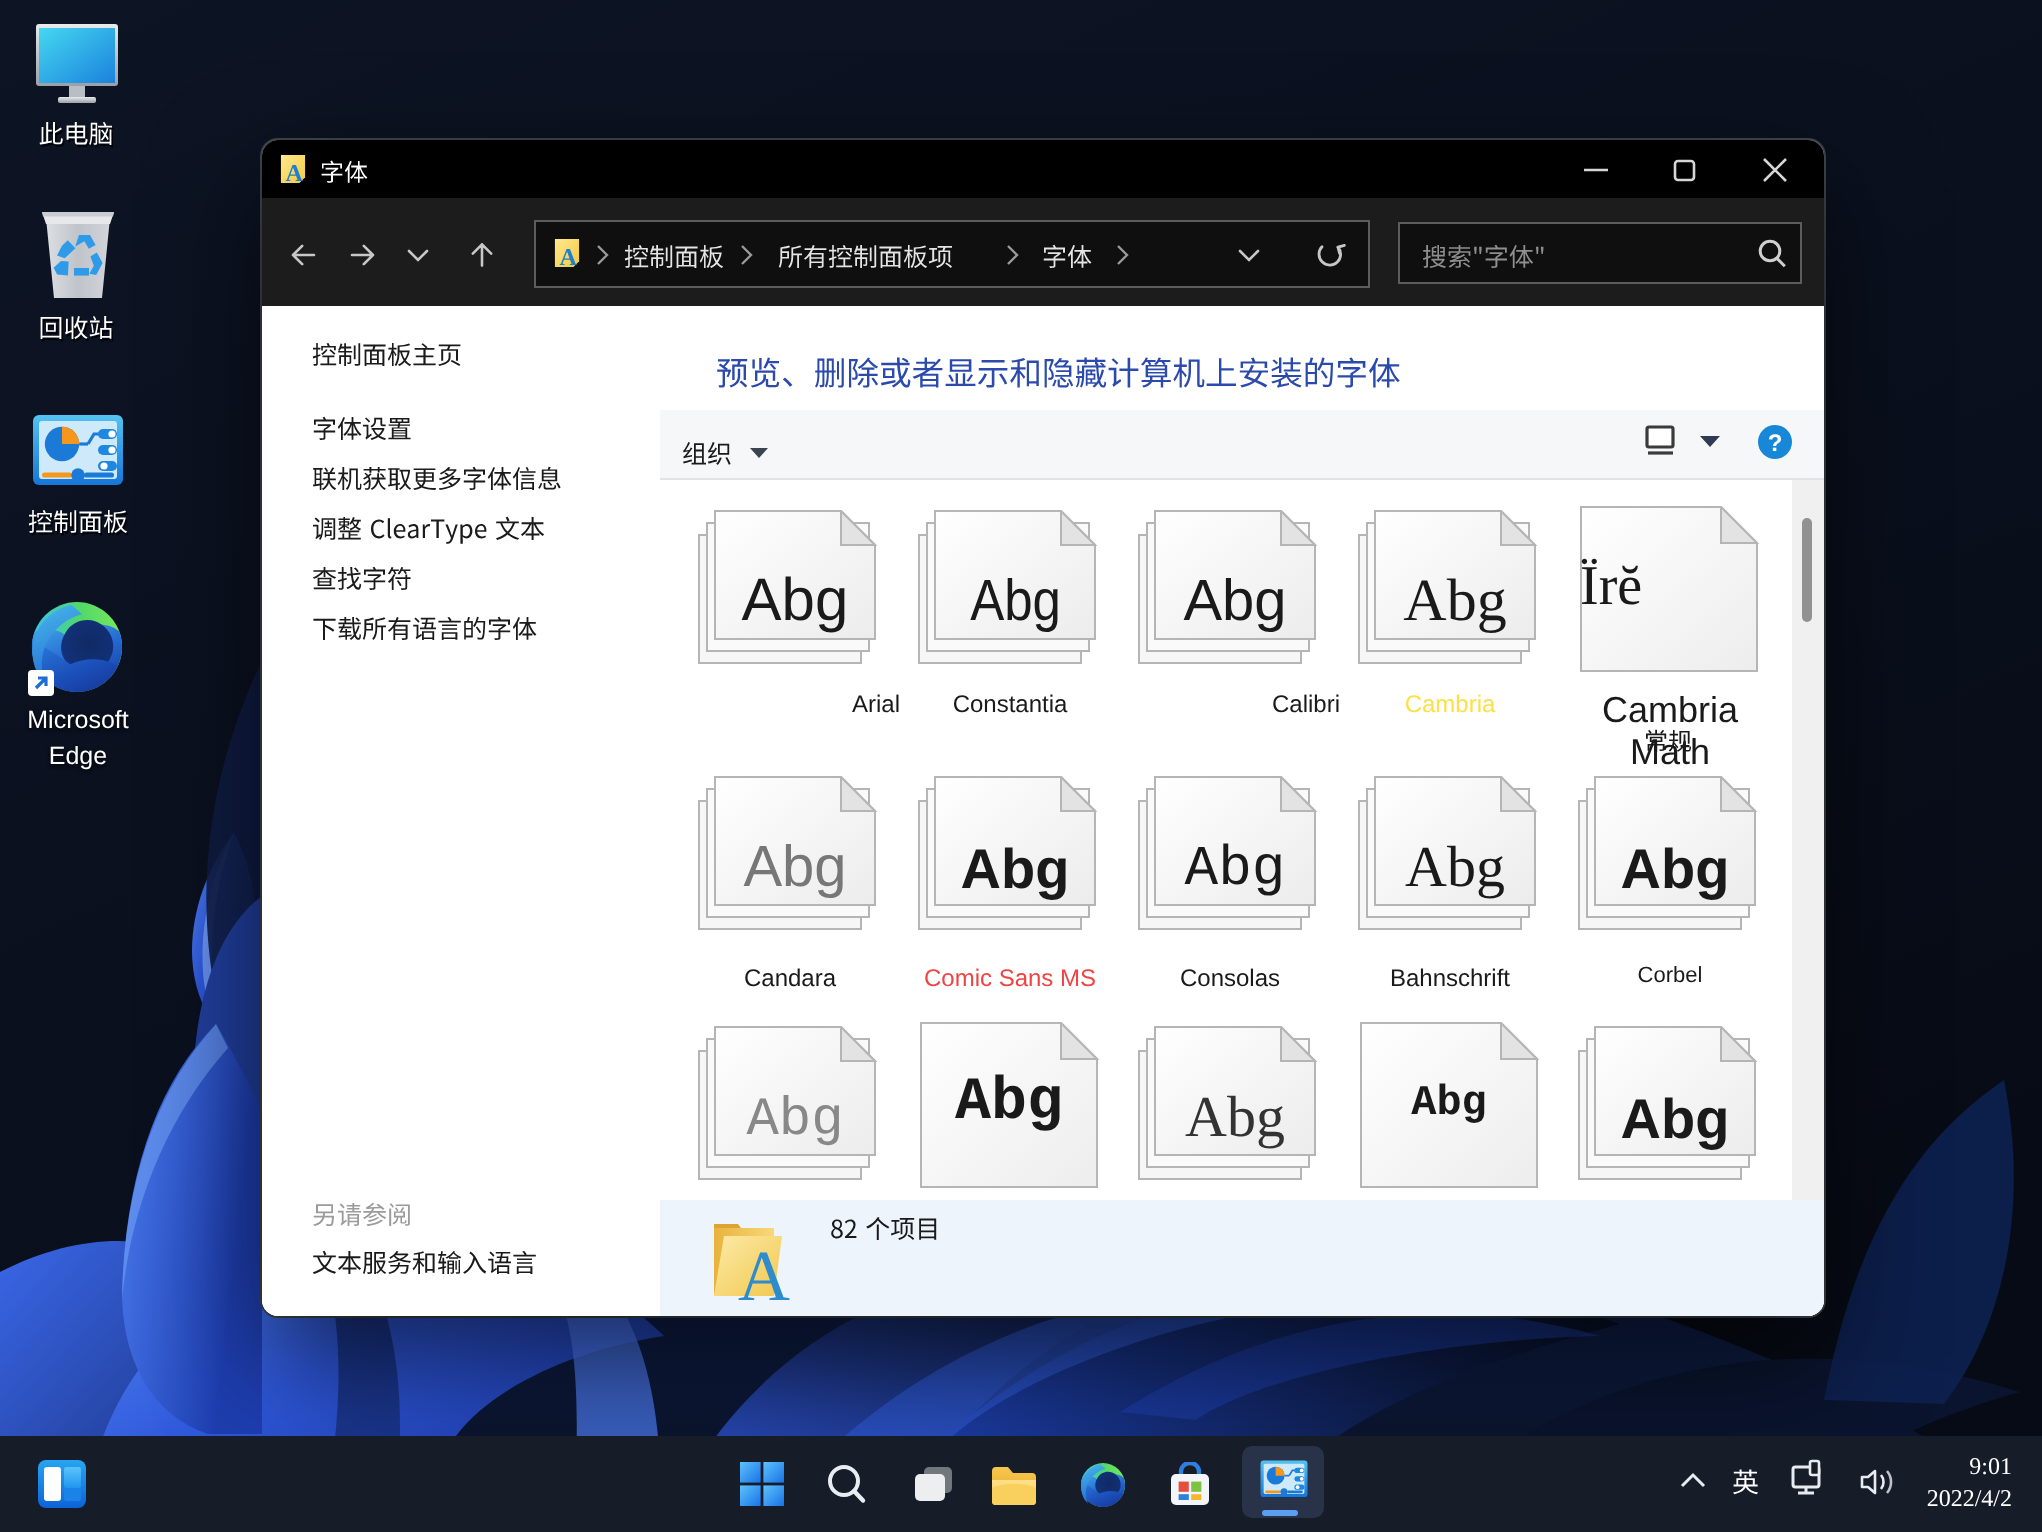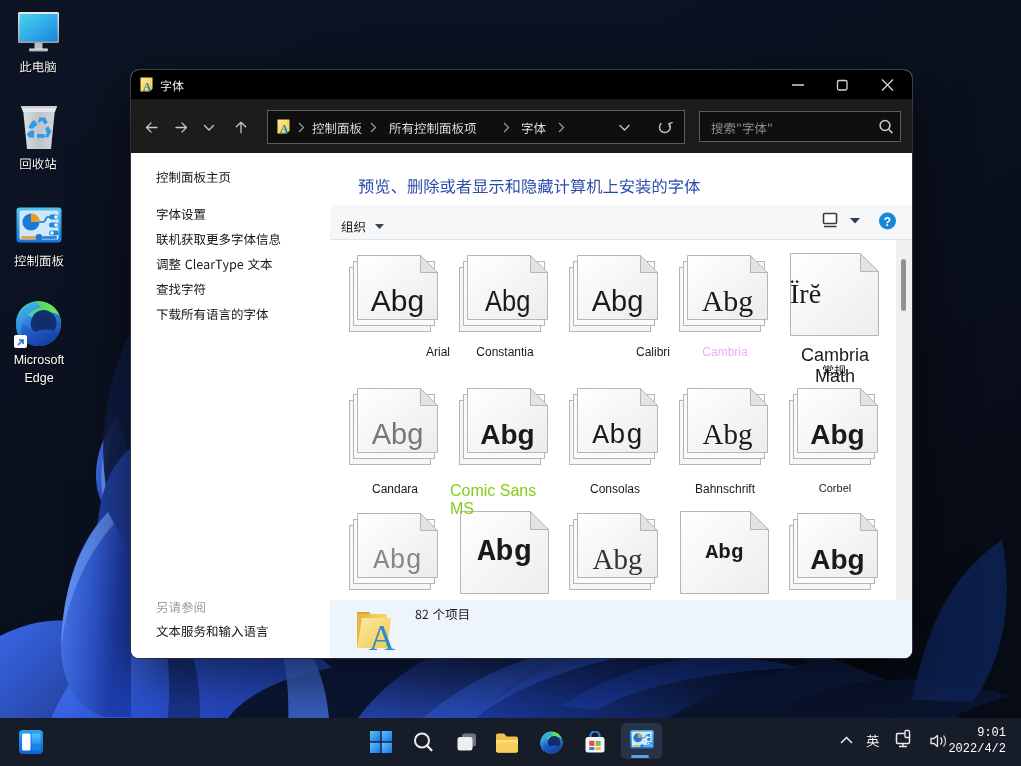--- a/index.html
+++ b/index.html
@@ -521,24 +521,24 @@
 <path d="M71.5,0.5 l17,17 h-17 Z" fill="#e3e3e3"></path>
 </g>
 </svg>
 <div style="position:absolute;left:8px;top:0;width:81px;height:64px;display:flex;align-items:flex-end;justify-content:center;padding-bottom:1px">
         <span style="font-family:'Liberation Sans';font-size:28px;font-weight:bold;color:#1a1a1a;">Abg</span>
       </div>
 </div>
     <div style="position:absolute;left:340px;top:345px;width:110px;text-align:right;font-size:12px;color:#1a1a1a">Arial</div>
     <div style="position:absolute;left:450px;top:345px;width:110px;text-align:center;font-size:12px;color:#1a1a1a">Constantia</div>
     <div style="position:absolute;left:560px;top:345px;width:110px;text-align:right;font-size:12px;color:#1a1a1a">Calibri</div>
-    <div style="position:absolute;left:670px;top:345px;width:110px;text-align:center;font-size:12px;color:#f0abfc">Cambria</div>
+    <div style="position:absolute;left:670px;top:345px;width:110px;text-align:center;font-size:12px;color:#fde047">Cambria</div>
     <div style="position:absolute;left:780px;top:345px;width:110px;text-align:center;font-size:18px;color:#1a1a1a">Cambria Math</div>
     <div style="position:absolute;left:340px;top:482px;width:110px;text-align:center;font-size:12px;color:#1a1a1a">Candara</div>
-    <div style="position:absolute;left:450px;top:482px;width:110px;text-align:left;font-size:16px;color:#84cc16">Comic Sans MS</div>
+    <div style="position:absolute;left:450px;top:482px;width:110px;text-align:center;font-size:12px;color:#ef4444">Comic Sans MS</div>
     <div style="position:absolute;left:560px;top:482px;width:110px;text-align:center;font-size:12px;color:#1a1a1a">Consolas</div>
     <div style="position:absolute;left:670px;top:482px;width:110px;text-align:center;font-size:12px;color:#1a1a1a">Bahnschrift</div>
     <div style="position:absolute;left:780px;top:482px;width:110px;text-align:center;font-size:11px;color:#1a1a1a">Corbel</div>
   </div>
 <div style="position:absolute;left:0;top:718px;width:1021px;height:48px;background:#171c29"></div>
 <svg width="26" height="26" viewBox="0 0 26 26" style="position:absolute;left:18px;top:729px">
 <defs>
       <linearGradient id="wg1" x1="0" y1="0" x2="0" y2="1">
 <stop offset="0" stop-color="#27a5f2"></stop>
         <stop offset="1" stop-color="#0c63d8"></stop>
@@ -661,21 +661,21 @@
 <path d="M5,25 l5.5,-5.5 5.5,5.5"></path>
 <rect x="60.5" y="15.5" width="13" height="10" rx="1.2"></rect>
 <path d="M63,28.5 h8"></path>
       <path d="M67,25.5 v3"></path>
 <rect x="69" y="12.5" width="4.5" height="7" rx="1" fill="#171c29" stroke-width="1.3"></rect>
 <path d="M95,20.5 v5 l3,0 3.5,3 v-11 l-3.5,3 Z" fill="none" stroke-width="1.3" stroke-linejoin="round"></path>
 <path d="M104.5,19.5 a5.5,5.5 0 0 1 0,7" stroke-width="1.3"></path>
 <path d="M107.5,17.5 a8.5,8.5 0 0 1 0,11" stroke-width="1.3" opacity="0.8"></path>
 </g>
 </svg>
-<div style="position:absolute;left:940px;top:725px;width:66px;text-align:right;color:#fff;font-size:12px;line-height:16px;font-family:Liberation Mono, monospace">9:01<br>2022/4/2</div>
+<div style="position:absolute;left:940px;top:725px;width:66px;text-align:right;color:#fff;font-size:12px;line-height:16px;font-family:Liberation Serif, serif">9:01<br>2022/4/2</div>
 <svg width="1021" height="766" viewBox="0 0 1021 766" style="position:absolute;left:0;top:0;pointer-events:none">
     <path d="M165.5 86.1V86.9H160.8V87.8H165.5V90.3C165.5 90.5 165.5 90.6 165.2 90.6C165.0 90.6 164.2 90.6 163.4 90.5C163.6 90.8 163.8 91.2 163.8 91.4C164.8 91.4 165.5 91.4 165.9 91.3C166.3 91.1 166.5 90.9 166.5 90.4V87.8H171.2V86.9H166.5V86.5C167.5 85.9 168.6 85.1 169.3 84.3L168.7 83.8L168.5 83.9H162.8V84.7H167.6C167.0 85.3 166.2 85.8 165.5 86.1ZM165.1 80.6C165.3 80.9 165.5 81.3 165.7 81.7H161.0V84.2H161.8V82.5H170.1V84.2H171.0V81.7H166.8C166.6 81.3 166.3 80.7 166.0 80.3Z M175.0 80.5C174.4 82.3 173.4 84.1 172.4 85.3C172.5 85.5 172.8 85.9 172.9 86.1C173.2 85.7 173.6 85.3 173.9 84.8V91.4H174.8V83.2C175.2 82.4 175.6 81.6 175.9 80.7ZM177.0 88.4V89.2H179.0V91.4H179.8V89.2H181.8V88.4H179.8V84.2C180.6 86.3 181.7 88.4 183.0 89.5C183.2 89.3 183.5 88.9 183.7 88.8C182.4 87.7 181.1 85.7 180.4 83.7H183.4V82.8H179.8V80.5H179.0V82.8H175.6V83.7H178.4C177.7 85.7 176.4 87.8 175.1 88.8C175.3 89.0 175.6 89.3 175.8 89.5C177.0 88.4 178.2 86.4 179.0 84.3V88.4Z" fill="#ffffff"></path>
     <path d="M320.7 126.1C321.5 126.8 322.5 127.8 323.1 128.4L323.7 127.8C323.1 127.2 322.1 126.2 321.3 125.6ZM319.0 125.6C318.4 126.4 317.5 127.2 316.6 127.8C316.8 128.0 317.1 128.3 317.2 128.5C318.1 127.9 319.1 126.9 319.8 125.9ZM314.1 122.5V124.9H312.5V125.8H314.1V128.8C313.4 129.0 312.9 129.2 312.4 129.3L312.6 130.3L314.1 129.7V132.8C314.1 133.0 314.0 133.0 313.8 133.0C313.7 133.0 313.2 133.0 312.7 133.0C312.8 133.3 312.9 133.7 312.9 133.9C313.7 133.9 314.2 133.9 314.5 133.7C314.8 133.6 314.9 133.3 314.9 132.8V129.4L316.3 128.9L316.1 128.1L314.9 128.5V125.8H316.2V124.9H314.9V122.5ZM316.1 132.8V133.6H324.1V132.8H320.6V129.6H323.2V128.8H317.2V129.6H319.7V132.8ZM319.4 122.7C319.5 123.1 319.7 123.6 319.9 124.0H316.6V126.2H317.4V124.8H323.0V126.1H323.9V124.0H320.9C320.8 123.6 320.5 123.0 320.2 122.5Z M332.9 123.7V130.6H333.8V123.7ZM335.2 122.6V132.7C335.2 132.9 335.1 133.0 334.9 133.0C334.7 133.0 334.0 133.0 333.2 133.0C333.4 133.2 333.5 133.7 333.6 133.9C334.5 133.9 335.2 133.9 335.6 133.8C335.9 133.6 336.1 133.3 336.1 132.7V122.6ZM326.3 122.8C326.0 124.0 325.6 125.3 325.0 126.1C325.2 126.2 325.7 126.3 325.9 126.5C326.1 126.1 326.3 125.7 326.5 125.2H328.1V126.5H325.1V127.3H328.1V128.6H325.6V133.0H326.5V129.5H328.1V134.0H329.0V129.5H330.8V132.0C330.8 132.2 330.7 132.2 330.6 132.2C330.4 132.2 330.0 132.2 329.5 132.2C329.6 132.4 329.7 132.8 329.8 133.0C330.4 133.0 330.9 133.0 331.2 132.9C331.5 132.7 331.6 132.5 331.6 132.1V128.6H329.0V127.3H332.1V126.5H329.0V125.2H331.6V124.3H329.0V122.5H328.1V124.3H326.8C326.9 123.9 327.1 123.4 327.1 123.0Z M341.9 128.8H344.5V130.2H341.9ZM341.9 128.1V126.7H344.5V128.1ZM341.9 131.0H344.5V132.5H341.9ZM337.7 123.3V124.2H342.6C342.5 124.7 342.3 125.3 342.2 125.8H338.3V134.0H339.2V133.3H347.2V134.0H348.2V125.8H343.2L343.6 124.2H348.8V123.3ZM339.2 132.5V126.7H341.0V132.5ZM347.2 132.5H345.4V126.7H347.2Z M352.0 122.5V124.9H350.2V125.8H351.9C351.5 127.5 350.7 129.5 349.9 130.5C350.1 130.8 350.3 131.2 350.4 131.4C351.0 130.6 351.5 129.2 352.0 127.7V134.0H352.8V127.3C353.2 127.9 353.6 128.7 353.7 129.1L354.3 128.4C354.1 128.1 353.1 126.6 352.8 126.2V125.8H354.3V124.9H352.8V122.5ZM360.5 122.7C359.2 123.3 356.8 123.6 354.9 123.7V126.7C354.9 128.7 354.7 131.5 353.3 133.5C353.5 133.6 353.9 133.9 354.1 134.0C355.5 132.1 355.7 129.1 355.8 127.0H356.1C356.5 128.6 357.1 130.0 357.8 131.2C357.0 132.1 356.1 132.8 355.0 133.2C355.2 133.4 355.4 133.8 355.6 134.0C356.6 133.5 357.6 132.8 358.4 132.0C359.1 132.9 359.9 133.6 360.9 134.0C361.1 133.8 361.4 133.4 361.6 133.2C360.5 132.8 359.7 132.1 358.9 131.2C359.9 130.0 360.5 128.4 360.9 126.3L360.3 126.2L360.1 126.2H355.8V124.4C357.6 124.3 359.8 124.0 361.1 123.5ZM359.8 127.0C359.5 128.4 359.0 129.5 358.4 130.4C357.8 129.5 357.3 128.3 357.0 127.0Z" fill="#e4e4e4"></path>
     <path d="M395.7 123.8V127.9C395.7 129.7 395.5 131.9 394.1 133.4C394.2 133.5 394.6 133.8 394.8 134.0C396.4 132.4 396.6 129.8 396.6 127.9V127.6H398.6V134.0H399.5V127.6H401.0V126.7H396.6V124.5C398.1 124.2 399.7 123.9 400.7 123.5L400.1 122.7C399.1 123.1 397.2 123.5 395.7 123.8ZM391.1 128.5V128.1V126.5H393.6V128.5ZM394.5 122.8C393.5 123.2 391.7 123.5 390.2 123.7V128.1C390.2 129.7 390.2 131.9 389.4 133.4C389.6 133.5 390.0 133.8 390.1 134.0C390.8 132.7 391.1 130.9 391.1 129.3H394.5V125.6H391.1V124.4C392.6 124.3 394.1 124.0 395.1 123.5Z M406.4 122.5C406.2 123.0 406.1 123.6 405.8 124.1H402.3V125.0H405.4C404.6 126.7 403.5 128.2 402.0 129.2C402.2 129.4 402.5 129.7 402.6 129.9C403.4 129.4 404.1 128.7 404.7 127.9V134.0H405.6V131.5H410.9V132.8C410.9 133.0 410.8 133.1 410.6 133.1C410.3 133.1 409.6 133.1 408.8 133.1C408.9 133.3 409.0 133.7 409.1 134.0C410.1 134.0 410.8 134.0 411.2 133.8C411.6 133.7 411.8 133.4 411.8 132.8V126.5H405.7C406.0 126.0 406.2 125.5 406.5 125.0H413.2V124.1H406.8C407.0 123.7 407.2 123.2 407.3 122.7ZM405.6 129.4H410.9V130.7H405.6ZM405.6 128.6V127.3H410.9V128.6Z M422.7 126.1C423.5 126.8 424.5 127.8 425.1 128.4L425.7 127.8C425.1 127.2 424.1 126.2 423.3 125.6ZM421.0 125.6C420.4 126.4 419.5 127.2 418.6 127.8C418.8 128.0 419.1 128.3 419.2 128.5C420.1 127.9 421.1 126.9 421.8 125.9ZM416.1 122.5V124.9H414.5V125.8H416.1V128.8C415.4 129.0 414.9 129.2 414.4 129.3L414.6 130.3L416.1 129.7V132.8C416.1 133.0 416.0 133.0 415.8 133.0C415.7 133.0 415.2 133.0 414.7 133.0C414.8 133.3 414.9 133.7 414.9 133.9C415.7 133.9 416.2 133.9 416.5 133.7C416.8 133.6 416.9 133.3 416.9 132.8V129.4L418.3 128.9L418.1 128.1L416.9 128.5V125.8H418.2V124.9H416.9V122.5ZM418.1 132.8V133.6H426.1V132.8H422.6V129.6H425.2V128.8H419.2V129.6H421.7V132.8ZM421.4 122.7C421.5 123.1 421.7 123.6 421.9 124.0H418.6V126.2H419.4V124.8H425.0V126.1H425.9V124.0H422.9C422.8 123.6 422.5 123.0 422.2 122.5Z M434.9 123.7V130.6H435.8V123.7ZM437.2 122.6V132.7C437.2 132.9 437.1 133.0 436.9 133.0C436.7 133.0 436.0 133.0 435.2 133.0C435.4 133.2 435.5 133.7 435.6 133.9C436.5 133.9 437.2 133.9 437.6 133.8C437.9 133.6 438.1 133.3 438.1 132.7V122.6ZM428.3 122.8C428.0 124.0 427.6 125.3 427.0 126.1C427.2 126.2 427.7 126.3 427.9 126.5C428.1 126.1 428.3 125.7 428.5 125.2H430.1V126.5H427.1V127.3H430.1V128.6H427.6V133.0H428.5V129.5H430.1V134.0H431.0V129.5H432.8V132.0C432.8 132.2 432.7 132.2 432.6 132.2C432.4 132.2 432.0 132.2 431.5 132.2C431.6 132.4 431.7 132.8 431.8 133.0C432.4 133.0 432.9 133.0 433.2 132.9C433.5 132.7 433.6 132.5 433.6 132.1V128.6H431.0V127.3H434.1V126.5H431.0V125.2H433.6V124.3H431.0V122.5H430.1V124.3H428.8C428.9 123.9 429.1 123.4 429.1 123.0Z M443.9 128.8H446.5V130.2H443.9ZM443.9 128.1V126.7H446.5V128.1ZM443.9 131.0H446.5V132.5H443.9ZM439.7 123.3V124.2H444.6C444.5 124.7 444.3 125.3 444.2 125.8H440.3V134.0H441.2V133.3H449.2V134.0H450.2V125.8H445.2L445.6 124.2H450.8V123.3ZM441.2 132.5V126.7H443.0V132.5ZM449.2 132.5H447.4V126.7H449.2Z M454.0 122.5V124.9H452.2V125.8H453.9C453.5 127.5 452.7 129.5 451.9 130.5C452.1 130.8 452.3 131.2 452.4 131.4C453.0 130.6 453.5 129.2 454.0 127.7V134.0H454.8V127.3C455.2 127.9 455.6 128.7 455.7 129.1L456.3 128.4C456.1 128.1 455.1 126.6 454.8 126.2V125.8H456.3V124.9H454.8V122.5ZM462.5 122.7C461.2 123.3 458.8 123.6 456.9 123.7V126.7C456.9 128.7 456.7 131.5 455.3 133.5C455.5 133.6 455.9 133.9 456.1 134.0C457.5 132.1 457.7 129.1 457.8 127.0H458.1C458.5 128.6 459.1 130.0 459.8 131.2C459.0 132.1 458.1 132.8 457.0 133.2C457.2 133.4 457.4 133.8 457.6 134.0C458.6 133.5 459.6 132.8 460.4 132.0C461.1 132.9 461.9 133.6 462.9 134.0C463.1 133.8 463.4 133.4 463.6 133.2C462.5 132.8 461.7 132.1 460.9 131.2C461.9 130.0 462.5 128.4 462.9 126.3L462.3 126.2L462.1 126.2H457.8V124.4C459.6 124.3 461.8 124.0 463.1 123.5ZM461.8 127.0C461.5 128.4 461.0 129.5 460.4 130.4C459.8 129.5 459.3 128.3 459.0 127.0Z M471.7 126.8V129.4C471.7 130.7 471.4 132.3 468.0 133.2C468.2 133.4 468.5 133.8 468.6 134.0C472.1 132.8 472.7 131.0 472.7 129.4V126.8ZM472.6 131.9C473.6 132.5 474.8 133.4 475.4 134.0L476.0 133.3C475.4 132.7 474.2 131.9 473.2 131.3ZM464.4 130.7 464.6 131.7C465.8 131.3 467.3 130.8 468.7 130.3L468.6 129.4L467.1 129.9V124.9H468.5V124.0H464.6V124.9H466.1V130.2ZM469.2 125.2V131.1H470.1V126.0H474.2V131.1H475.1V125.2H472.2C472.4 124.8 472.6 124.3 472.8 123.9H476.0V123.0H468.8V123.9H471.7C471.5 124.3 471.4 124.8 471.2 125.2Z" fill="#e4e4e4"></path>
     <path d="M526.8 128.5V129.2H521.9V130.2H526.8V132.8C526.8 133.0 526.7 133.1 526.5 133.1C526.2 133.1 525.4 133.1 524.6 133.1C524.8 133.3 524.9 133.7 525.0 134.0C526.0 134.0 526.7 134.0 527.1 133.8C527.6 133.7 527.7 133.4 527.7 132.8V130.2H532.6V129.2H527.7V128.8C528.8 128.2 530.0 127.3 530.7 126.5L530.1 126.1L529.9 126.1H523.9V127.0H528.9C528.3 127.5 527.5 128.1 526.8 128.5ZM526.3 122.7C526.5 123.0 526.8 123.4 526.9 123.8H522.0V126.4H522.9V124.7H531.5V126.4H532.5V123.8H528.0C527.9 123.4 527.5 122.8 527.2 122.4Z M536.6 122.5C536.0 124.4 535.0 126.3 533.9 127.5C534.1 127.8 534.3 128.2 534.4 128.5C534.8 128.0 535.2 127.5 535.5 127.0V134.0H536.4V125.4C536.8 124.6 537.2 123.7 537.5 122.8ZM538.7 130.8V131.7H540.8V133.9H541.7V131.7H543.7V130.8H541.7V126.5C542.5 128.7 543.6 130.8 545.0 131.9C545.1 131.7 545.4 131.4 545.7 131.2C544.3 130.1 543.0 128.0 542.3 125.9H545.4V125.0H541.7V122.5H540.8V125.0H537.2V125.9H540.2C539.4 128.1 538.1 130.2 536.7 131.3C537.0 131.4 537.3 131.8 537.4 132.0C538.7 130.8 540.0 128.7 540.8 126.5V130.8Z" fill="#e4e4e4"></path>
     <path d="M713.1 122.5V125.0H711.6V125.9H713.1V128.6L711.5 129.1L711.7 130.0L713.1 129.5V132.8C713.1 133.0 713.0 133.0 712.9 133.0C712.7 133.1 712.3 133.1 711.8 133.0C711.9 133.3 712.0 133.7 712.1 133.9C712.8 133.9 713.3 133.9 713.6 133.8C713.9 133.6 714.0 133.3 714.0 132.8V129.2L715.4 128.6L715.2 127.8L714.0 128.2V125.9H715.2V125.0H714.0V122.5ZM715.7 129.4V130.2H716.3L716.2 130.2C716.7 131.1 717.4 131.8 718.3 132.3C717.2 132.8 716.0 133.1 714.8 133.2C715.0 133.4 715.1 133.8 715.2 134.0C716.6 133.8 718.0 133.4 719.1 132.8C720.1 133.4 721.2 133.7 722.5 134.0C722.6 133.7 722.8 133.4 723.0 133.2C721.9 133.0 720.9 132.7 720.0 132.3C721.0 131.7 721.9 130.8 722.4 129.6L721.8 129.3L721.7 129.4H719.5V128.2H722.4V123.5H720.0V124.3H721.6V125.5H720.1V126.2H721.6V127.4H719.5V122.5H718.7V127.4H716.7V126.2H718.1V125.5H716.7V124.3C717.4 124.1 718.0 123.9 718.6 123.6L717.9 123.0C717.5 123.3 716.6 123.6 715.9 123.8V128.2H718.7V129.4ZM721.1 130.2C720.6 130.9 720.0 131.5 719.1 131.9C718.3 131.4 717.6 130.9 717.1 130.2Z M731.4 131.7C732.5 132.3 733.8 133.2 734.5 133.7L735.2 133.2C734.5 132.6 733.2 131.8 732.1 131.2ZM727.1 131.3C726.4 132.0 725.3 132.7 724.3 133.1C724.5 133.3 724.8 133.6 725.0 133.8C726.0 133.2 727.2 132.4 728.0 131.6ZM725.9 129.0C726.1 128.9 726.5 128.9 728.8 128.7C727.7 129.2 726.9 129.6 726.5 129.8C725.7 130.1 725.2 130.2 724.8 130.3C724.9 130.5 725.0 130.9 725.0 131.1C725.4 131.0 725.8 130.9 729.5 130.7V132.9C729.5 133.0 729.4 133.1 729.2 133.1C729.0 133.1 728.4 133.1 727.6 133.1C727.7 133.3 727.9 133.7 727.9 133.9C728.9 133.9 729.5 133.9 729.9 133.8C730.3 133.7 730.4 133.4 730.4 132.9V130.6L733.5 130.4C733.8 130.8 734.1 131.2 734.3 131.4L735.0 130.9C734.5 130.2 733.4 129.2 732.5 128.5L731.8 128.9C732.1 129.2 732.5 129.5 732.8 129.8L727.4 130.1C729.1 129.4 730.9 128.6 732.6 127.6L731.9 127.0C731.4 127.4 730.8 127.7 730.1 128.0L727.4 128.2C728.2 127.8 729.1 127.2 729.9 126.7L729.5 126.4H734.3V127.9H735.2V125.6H730.2V124.4H735.0V123.6H730.2V122.5H729.3V123.6H724.5V124.4H729.3V125.6H724.3V127.9H725.2V126.4H728.9C728.0 127.1 726.9 127.7 726.6 127.9C726.2 128.1 725.9 128.2 725.7 128.2C725.8 128.4 725.9 128.8 725.9 129.0Z M737.4 127.0H738.1L738.3 124.6L738.3 123.4H737.1L737.1 124.6ZM739.8 127.0H740.5L740.8 124.6L740.8 123.4H739.6L739.6 124.6Z M747.7 128.5V129.2H742.8V130.2H747.7V132.8C747.7 133.0 747.6 133.1 747.4 133.1C747.2 133.1 746.3 133.1 745.5 133.1C745.7 133.3 745.8 133.7 745.9 134.0C747.0 134.0 747.6 134.0 748.1 133.8C748.5 133.7 748.7 133.4 748.7 132.8V130.2H753.5V129.2H748.7V128.8C749.8 128.2 750.9 127.3 751.7 126.5L751.0 126.1L750.8 126.1H744.8V127.0H749.9C749.2 127.5 748.4 128.1 747.7 128.5ZM747.2 122.7C747.5 123.0 747.7 123.4 747.9 123.8H742.9V126.4H743.8V124.7H752.5V126.4H753.4V123.8H749.0C748.8 123.4 748.5 122.8 748.1 122.4Z M757.6 122.5C756.9 124.4 755.9 126.3 754.8 127.5C755.0 127.8 755.3 128.2 755.3 128.5C755.7 128.0 756.1 127.5 756.4 127.0V134.0H757.3V125.4C757.8 124.6 758.1 123.7 758.4 122.8ZM759.6 130.8V131.7H761.7V133.9H762.6V131.7H764.6V130.8H762.6V126.5C763.4 128.7 764.6 130.8 765.9 131.9C766.0 131.7 766.4 131.4 766.6 131.2C765.2 130.1 763.9 128.0 763.2 125.9H766.3V125.0H762.6V122.5H761.7V125.0H758.1V125.9H761.1C760.3 128.1 759.0 130.2 757.7 131.3C757.9 131.4 758.2 131.8 758.3 132.0C759.7 130.8 760.9 128.7 761.7 126.5V130.8Z M768.3 127.0H769.0L769.2 124.6L769.2 123.4H768.0L768.1 124.6ZM770.8 127.0H771.4L771.7 124.6L771.7 123.4H770.5L770.5 124.6Z" fill="#8f8f8f"></path>
     <path d="M164.7 175.1C165.5 175.8 166.5 176.8 167.1 177.4L167.7 176.8C167.1 176.2 166.1 175.2 165.3 174.6ZM163.0 174.6C162.4 175.4 161.5 176.2 160.6 176.8C160.8 177.0 161.1 177.3 161.2 177.5C162.1 176.9 163.2 175.9 163.8 174.9ZM158.1 171.5V173.9H156.5V174.8H158.1V177.8C157.4 178.0 156.8 178.2 156.4 178.3L156.6 179.3L158.1 178.7V181.8C158.1 182.0 158.0 182.0 157.8 182.0C157.7 182.0 157.2 182.0 156.7 182.0C156.8 182.3 156.9 182.7 156.9 182.9C157.7 182.9 158.2 182.9 158.5 182.7C158.8 182.6 158.9 182.3 158.9 181.8V178.4L160.3 177.9L160.1 177.1L158.9 177.5V174.8H160.2V173.9H158.9V171.5ZM160.2 181.8V182.6H168.1V181.8H164.6V178.6H167.2V177.8H161.2V178.6H163.7V181.8ZM163.3 171.7C163.5 172.1 163.7 172.6 163.9 173.0H160.6V175.2H161.4V173.8H167.0V175.1H167.9V173.0H164.9C164.8 172.6 164.5 172.0 164.2 171.5Z M176.9 172.7V179.6H177.8V172.7ZM179.2 171.6V181.7C179.2 181.9 179.1 182.0 178.9 182.0C178.7 182.0 178.0 182.0 177.2 182.0C177.4 182.2 177.5 182.7 177.6 182.9C178.5 182.9 179.2 182.9 179.6 182.8C179.9 182.6 180.1 182.3 180.1 181.7V171.6ZM170.3 171.8C170.0 173.0 169.6 174.3 169.0 175.1C169.2 175.2 169.7 175.3 169.8 175.4C170.1 175.1 170.3 174.7 170.5 174.2H172.1V175.5H169.1V176.3H172.1V177.6H169.6V182.0H170.5V178.5H172.1V183.0H173.0V178.5H174.8V181.0C174.8 181.2 174.7 181.2 174.6 181.2C174.4 181.2 174.0 181.2 173.5 181.2C173.6 181.4 173.7 181.8 173.8 182.0C174.4 182.0 174.9 182.0 175.2 181.9C175.5 181.7 175.6 181.5 175.6 181.1V177.6H173.0V176.3H176.1V175.5H173.0V174.2H175.6V173.3H173.0V171.6H172.1V173.3H170.8C170.9 172.9 171.1 172.4 171.2 172.0Z M185.9 177.8H188.5V179.2H185.9ZM185.9 177.1V175.7H188.5V177.1ZM185.9 180.0H188.5V181.5H185.9ZM181.7 172.3V173.2H186.6C186.5 173.7 186.3 174.3 186.2 174.8H182.3V183.0H183.2V182.3H191.2V183.0H192.2V174.8H187.2L187.7 173.2H192.8V172.3ZM183.2 181.5V175.7H185.0V181.5ZM191.2 181.5H189.4V175.7H191.2Z M196.0 171.5V173.9H194.2V174.8H195.9C195.5 176.5 194.7 178.5 193.9 179.5C194.1 179.8 194.3 180.2 194.4 180.4C195.0 179.6 195.5 178.2 196.0 176.7V183.0H196.8V176.3C197.2 176.9 197.6 177.7 197.7 178.1L198.3 177.4C198.1 177.1 197.2 175.6 196.8 175.2V174.8H198.3V173.9H196.8V171.5ZM204.5 171.7C203.2 172.3 200.8 172.6 198.8 172.7V175.7C198.8 177.7 198.7 180.5 197.3 182.5C197.5 182.6 197.9 182.9 198.1 183.0C199.5 181.1 199.7 178.1 199.8 176.1H200.1C200.5 177.6 201.1 179.0 201.8 180.2C201.0 181.1 200.1 181.8 199.0 182.2C199.2 182.4 199.4 182.8 199.6 183.0C200.6 182.5 201.6 181.8 202.3 181.0C203.1 181.9 203.9 182.6 204.9 183.0C205.1 182.8 205.4 182.4 205.6 182.2C204.5 181.8 203.7 181.1 202.9 180.2C203.9 179.0 204.5 177.4 204.9 175.3L204.3 175.2L204.1 175.2H199.8V173.4C201.6 173.3 203.8 173.0 205.1 172.5ZM203.8 176.1C203.5 177.4 203.0 178.5 202.4 179.4C201.8 178.5 201.3 177.3 201.0 176.1Z M210.7 172.1C211.4 172.6 212.3 173.4 212.8 174.0H207.3V174.9H211.7V177.7H207.9V178.6H211.7V181.7H206.7V182.6H217.8V181.7H212.8V178.6H216.7V177.7H212.8V174.9H217.2V174.0H213.2L213.8 173.6C213.2 173.0 212.2 172.1 211.4 171.6Z M224.3 176.2V178.5C224.3 179.8 223.8 181.3 219.1 182.2C219.3 182.4 219.6 182.8 219.7 183.0C224.6 181.9 225.3 180.2 225.3 178.5V176.2ZM225.3 180.6C226.8 181.3 228.7 182.3 229.6 183.0L230.2 182.3C229.2 181.6 227.3 180.6 225.9 180.0ZM220.6 174.6V180.4H221.6V175.4H228.0V180.4H229.0V174.6H224.5C224.7 174.1 225.0 173.6 225.2 173.1H230.2V172.2H219.4V173.1H224.1C224.0 173.6 223.7 174.1 223.5 174.6Z" fill="#1b1b1b"></path>
     <path d="M161.8 214.5V215.2H156.9V216.2H161.8V218.8C161.8 219.0 161.7 219.1 161.5 219.1C161.2 219.1 160.4 219.1 159.6 219.1C159.8 219.3 159.9 219.7 160.0 220.0C161.1 220.0 161.7 220.0 162.2 219.8C162.6 219.7 162.7 219.4 162.7 218.8V216.2H167.6V215.2H162.7V214.8C163.8 214.2 165.0 213.3 165.7 212.6L165.1 212.1L164.9 212.1H158.9V213.0H163.9C163.3 213.6 162.5 214.1 161.8 214.5ZM161.3 208.7C161.5 209.0 161.8 209.4 161.9 209.8H157.0V212.4H157.9V210.7H166.5V212.4H167.5V209.8H163.0C162.9 209.4 162.5 208.8 162.2 208.4Z M171.6 208.6C171.0 210.4 170.0 212.3 168.9 213.5C169.1 213.8 169.3 214.2 169.4 214.5C169.8 214.0 170.2 213.6 170.5 213.0V220.0H171.4V211.4C171.8 210.6 172.2 209.7 172.5 208.8ZM173.7 216.8V217.7H175.8V219.9H176.7V217.7H178.7V216.8H176.7V212.5C177.4 214.7 178.7 216.8 179.9 217.9C180.1 217.7 180.4 217.4 180.7 217.2C179.3 216.1 178.0 214.0 177.3 211.9H180.4V211.0H176.7V208.5H175.8V211.0H172.2V211.9H175.2C174.4 214.1 173.1 216.2 171.7 217.3C171.9 217.4 172.3 217.8 172.4 218.0C173.7 216.8 175.0 214.7 175.8 212.5V216.8Z M182.5 209.3C183.2 209.9 184.0 210.7 184.4 211.3L185.1 210.6C184.7 210.1 183.8 209.3 183.1 208.7ZM181.5 212.4V213.3H183.3V217.8C183.3 218.4 182.9 218.8 182.7 218.9C182.8 219.1 183.1 219.5 183.2 219.8C183.4 219.5 183.7 219.2 185.9 217.6C185.8 217.4 185.7 217.1 185.6 216.8L184.2 217.8V212.4ZM187.1 208.9V210.3C187.1 211.3 186.9 212.3 185.2 213.1C185.4 213.2 185.7 213.6 185.8 213.8C187.6 212.9 188.0 211.5 188.0 210.4V209.8H190.2V211.8C190.2 212.8 190.4 213.1 191.3 213.1C191.4 213.1 192.0 213.1 192.2 213.1C192.5 213.1 192.7 213.1 192.9 213.1C192.8 212.9 192.8 212.5 192.8 212.3C192.7 212.3 192.4 212.3 192.2 212.3C192.1 212.3 191.5 212.3 191.3 212.3C191.2 212.3 191.1 212.2 191.1 211.8V208.9ZM191.1 214.9C190.6 215.9 189.9 216.7 189.1 217.4C188.3 216.7 187.6 215.9 187.2 214.9ZM185.8 214.0V214.9H186.4L186.3 215.0C186.8 216.1 187.5 217.1 188.4 217.9C187.4 218.5 186.4 218.9 185.3 219.2C185.4 219.4 185.6 219.8 185.7 220.0C186.9 219.7 188.1 219.2 189.1 218.5C190.0 219.2 191.2 219.7 192.5 220.0C192.6 219.8 192.8 219.4 193.0 219.2C191.8 218.9 190.8 218.5 189.8 217.9C190.9 217.0 191.8 215.8 192.3 214.2L191.7 214.0L191.5 214.0Z M201.6 209.7H203.8V210.8H201.6ZM198.7 209.7H200.8V210.8H198.7ZM195.9 209.7H197.8V210.8H195.9ZM195.9 213.7V218.9H194.2V219.6H205.3V218.9H203.6V213.7H199.7L199.9 212.9H205.0V212.2H200.0L200.1 211.5H204.7V209.0H195.0V211.5H199.2L199.1 212.2H194.3V212.9H198.9L198.8 213.7ZM196.8 218.9V218.2H202.7V218.9ZM196.8 215.6H202.7V216.3H196.8ZM196.8 215.0V214.3H202.7V215.0ZM196.8 216.8H202.7V217.6H196.8Z" fill="#1b1b1b"></path>
     <path d="M162.1 234.1C162.6 234.7 163.1 235.5 163.3 236.0L164.1 235.6C163.9 235.1 163.3 234.3 162.8 233.7ZM166.1 233.7C165.8 234.4 165.2 235.4 164.8 236.1H161.7V237.0H163.9V238.5L163.9 239.2H161.3V240.1H163.8C163.6 241.5 162.9 243.2 160.9 244.4C161.1 244.6 161.5 244.9 161.6 245.1C163.2 244.0 164.0 242.8 164.5 241.5C165.1 243.1 166.1 244.3 167.4 245.0C167.6 244.8 167.9 244.4 168.1 244.2C166.5 243.5 165.4 242.0 164.8 240.1H167.9V239.2H164.9L164.9 238.5V237.0H167.5V236.1H165.8C166.2 235.5 166.7 234.7 167.1 234.0ZM156.5 242.3 156.7 243.2 159.9 242.7V245.0H160.7V242.5L161.8 242.3L161.7 241.5L160.7 241.7V234.9H161.3V234.0H156.6V234.9H157.3V242.2ZM158.1 234.9H159.9V236.7H158.1ZM158.1 237.4H159.9V239.2H158.1ZM158.1 240.0H159.9V241.8L158.1 242.1Z M174.7 234.2V238.2C174.7 240.2 174.6 242.7 172.9 244.4C173.1 244.5 173.4 244.8 173.6 245.0C175.4 243.2 175.6 240.3 175.6 238.2V235.1H178.0V243.2C178.0 244.2 178.1 244.4 178.3 244.6C178.5 244.8 178.7 244.9 179.0 244.9C179.2 244.9 179.4 244.9 179.6 244.9C179.9 244.9 180.1 244.8 180.3 244.7C180.5 244.6 180.6 244.4 180.6 244.0C180.7 243.7 180.7 242.8 180.7 242.1C180.5 242.0 180.2 241.8 180.0 241.7C180.0 242.5 180.0 243.2 180.0 243.4C179.9 243.7 179.9 243.8 179.8 243.9C179.8 244.0 179.7 244.0 179.6 244.0C179.5 244.0 179.3 244.0 179.2 244.0C179.1 244.0 179.1 244.0 179.0 243.9C178.9 243.9 178.9 243.6 178.9 243.2V234.2ZM171.2 233.5V236.2H169.2V237.1H171.1C170.7 238.8 169.7 240.8 168.8 241.8C169.0 242.0 169.2 242.4 169.3 242.7C170.0 241.8 170.7 240.4 171.2 238.9V245.0H172.1V239.2C172.6 239.9 173.2 240.7 173.5 241.1L174.1 240.3C173.8 240.0 172.6 238.6 172.1 238.2V237.1H174.0V236.2H172.1V233.5Z M189.9 237.1C190.5 237.5 191.2 238.2 191.6 238.7L192.2 238.2C191.9 237.7 191.2 237.0 190.5 236.6ZM188.6 236.6V238.4L188.6 238.8H185.7V239.7H188.5C188.3 241.2 187.6 243.0 185.3 244.4C185.6 244.6 185.8 244.8 186.0 245.0C187.9 243.9 188.8 242.4 189.2 241.0C189.8 242.8 190.8 244.2 192.3 245.0C192.4 244.7 192.7 244.4 192.9 244.2C191.2 243.5 190.1 241.8 189.6 239.7H192.8V238.8H189.5V238.4V236.6ZM188.9 233.5V234.5H185.7V233.5H184.7V234.5H181.8V235.3H184.7V236.4H185.7V235.3H188.9V236.3H189.8V235.3H192.8V234.5H189.8V233.5ZM185.1 236.6C184.8 236.9 184.5 237.2 184.1 237.5C183.8 237.2 183.3 236.8 182.8 236.4L182.2 236.9C182.7 237.3 183.1 237.6 183.4 238.0C182.8 238.4 182.2 238.8 181.5 239.1C181.7 239.2 181.9 239.5 182.1 239.7C182.7 239.4 183.3 239.1 183.9 238.7C184.1 239.1 184.2 239.4 184.3 239.8C183.7 240.7 182.5 241.6 181.5 242.1C181.7 242.2 181.9 242.5 182.1 242.8C182.8 242.3 183.8 241.6 184.4 240.9L184.4 241.4C184.4 242.6 184.3 243.5 184.1 243.9C183.9 244.0 183.8 244.1 183.7 244.1C183.4 244.1 182.9 244.1 182.3 244.1C182.5 244.3 182.6 244.7 182.6 244.9C183.2 244.9 183.6 244.9 184.0 244.9C184.3 244.8 184.5 244.7 184.7 244.5C185.2 243.9 185.3 242.8 185.3 241.4C185.3 240.3 185.2 239.2 184.6 238.2C185.1 237.8 185.5 237.4 185.8 237.1Z M204.1 235.8C203.8 237.7 203.3 239.3 202.6 240.6C202.0 239.2 201.6 237.6 201.3 235.8ZM199.8 234.9V235.8H200.4C200.8 238.0 201.3 240.0 202.1 241.6C201.3 242.8 200.5 243.7 199.5 244.3C199.7 244.5 200.0 244.8 200.1 245.0C201.0 244.4 201.9 243.5 202.6 242.5C203.2 243.5 204.0 244.3 204.9 244.9C205.1 244.7 205.4 244.3 205.6 244.2C204.6 243.6 203.8 242.7 203.1 241.6C204.1 239.9 204.8 237.7 205.1 235.0L204.5 234.9L204.4 234.9ZM194.0 242.4 194.2 243.3 197.9 242.6V245.0H198.9V242.5L200.0 242.2L199.9 241.4L198.9 241.6V234.9H199.8V234.1H194.1V234.9H194.9V242.2ZM195.8 234.9H197.9V236.7H195.8ZM195.8 237.5H197.9V239.3H195.8ZM195.8 240.1H197.9V241.8L195.8 242.1Z M209.2 241.0 208.3 241.3C208.8 242.1 209.3 242.7 209.9 243.1C209.2 243.6 208.1 243.9 206.6 244.2C206.8 244.4 207.0 244.8 207.2 245.0C208.8 244.7 209.9 244.2 210.8 243.7C212.5 244.6 214.8 244.8 217.7 245.0C217.8 244.7 217.9 244.2 218.1 244.0C215.3 244.0 213.2 243.8 211.5 243.1C212.2 242.4 212.5 241.7 212.7 240.9H216.9V236.1H212.8V235.0H217.7V234.2H206.8V235.0H211.8V236.1H207.9V240.9H211.7C211.5 241.5 211.2 242.1 210.7 242.6C210.1 242.2 209.6 241.7 209.2 241.0ZM208.8 238.9H211.8V239.4C211.8 239.6 211.8 239.9 211.8 240.1H208.8ZM212.8 240.1C212.8 239.9 212.8 239.6 212.8 239.4V238.9H216.0V240.1ZM208.8 236.9H211.8V238.1H208.8ZM212.8 236.9H216.0V238.1H212.8Z M224.2 233.5C223.4 234.5 221.9 235.7 219.9 236.6C220.1 236.7 220.4 237.0 220.5 237.2C221.7 236.7 222.6 236.1 223.5 235.4H227.0C226.4 236.2 225.5 236.9 224.5 237.4C224.1 237.1 223.4 236.6 222.9 236.3L222.2 236.8C222.7 237.1 223.3 237.5 223.7 237.9C222.3 238.5 220.9 239.0 219.5 239.2C219.6 239.4 219.8 239.8 219.9 240.1C223.2 239.4 226.8 237.7 228.4 234.9L227.8 234.6L227.7 234.6H224.4C224.7 234.3 225.0 234.0 225.2 233.7ZM226.2 237.8C225.3 239.1 223.5 240.5 221.0 241.4C221.2 241.6 221.5 241.9 221.6 242.1C223.2 241.5 224.5 240.7 225.5 239.8H228.9C228.3 240.8 227.4 241.6 226.3 242.2C225.9 241.8 225.2 241.3 224.8 241.0L224.0 241.4C224.5 241.8 225.0 242.3 225.4 242.7C223.7 243.5 221.6 243.9 219.4 244.1C219.6 244.3 219.8 244.8 219.8 245.0C224.3 244.5 228.6 243.1 230.3 239.3L229.7 238.9L229.5 239.0H226.4C226.8 238.7 227.0 238.4 227.3 238.1Z M236.8 239.5V240.2H231.9V241.2H236.8V243.8C236.8 244.0 236.7 244.1 236.5 244.1C236.2 244.1 235.4 244.1 234.6 244.1C234.8 244.3 234.9 244.7 235.0 245.0C236.1 245.0 236.7 245.0 237.2 244.8C237.6 244.7 237.7 244.4 237.7 243.8V241.2H242.6V240.2H237.7V239.8C238.8 239.2 240.0 238.3 240.7 237.6L240.1 237.1L239.9 237.1H233.9V238.0H238.9C238.3 238.6 237.5 239.1 236.8 239.5ZM236.3 233.7C236.5 234.0 236.8 234.4 236.9 234.8H232.0V237.4H232.9V235.7H241.5V237.4H242.5V234.8H238.0C237.9 234.4 237.5 233.8 237.2 233.4Z M246.6 233.6C246.0 235.4 245.0 237.3 243.9 238.5C244.1 238.8 244.3 239.2 244.4 239.5C244.8 239.0 245.2 238.6 245.5 238.0V245.0H246.4V236.4C246.8 235.6 247.2 234.7 247.5 233.8ZM248.7 241.8V242.7H250.8V244.9H251.7V242.7H253.7V241.8H251.7V237.5C252.4 239.7 253.7 241.8 254.9 242.9C255.1 242.7 255.4 242.4 255.7 242.2C254.3 241.1 253.0 239.0 252.3 236.9H255.4V236.0H251.7V233.5H250.8V236.0H247.2V236.9H250.2C249.4 239.1 248.1 241.2 246.7 242.3C246.9 242.4 247.3 242.8 247.4 243.0C248.7 241.8 250.0 239.7 250.8 237.5V241.8Z M260.8 237.4V238.1H266.9V237.4ZM260.8 239.1V239.9H266.9V239.1ZM259.9 235.6V236.4H267.8V235.6ZM262.8 233.8C263.1 234.3 263.5 235.1 263.6 235.5L264.5 235.1C264.3 234.7 263.9 234.0 263.6 233.5ZM260.6 241.0V245.0H261.4V244.5H266.1V245.0H267.0V241.0ZM261.4 243.7V241.7H266.1V243.7ZM259.2 233.6C258.6 235.4 257.5 237.3 256.4 238.5C256.6 238.8 256.8 239.2 256.9 239.4C257.3 238.9 257.7 238.4 258.1 237.8V245.0H259.0V236.3C259.4 235.5 259.8 234.7 260.0 233.8Z M271.8 237.1H277.6V238.1H271.8ZM271.8 238.8H277.6V239.9H271.8ZM271.8 235.4H277.6V236.4H271.8ZM271.8 241.5V243.5C271.8 244.5 272.2 244.8 273.6 244.8C273.9 244.8 276.2 244.8 276.5 244.8C277.7 244.8 278.0 244.4 278.1 242.8C277.9 242.8 277.5 242.6 277.3 242.5C277.2 243.7 277.1 243.9 276.4 243.9C275.9 243.9 274.0 243.9 273.7 243.9C272.9 243.9 272.7 243.8 272.7 243.5V241.5ZM278.0 241.6C278.6 242.4 279.2 243.5 279.4 244.2L280.3 243.8C280.1 243.1 279.5 242.0 278.9 241.2ZM270.4 241.4C270.1 242.2 269.6 243.3 269.1 244.0L269.9 244.4C270.4 243.7 270.8 242.6 271.1 241.8ZM273.7 241.0C274.4 241.6 275.1 242.4 275.4 243.0L276.2 242.5C275.8 242.0 275.1 241.2 274.5 240.6H278.6V234.7H274.8C275.0 234.3 275.2 233.9 275.4 233.6L274.3 233.4C274.2 233.7 274.0 234.2 273.9 234.7H270.9V240.6H274.4Z" fill="#1b1b1b"></path>
     <path d="M157.3 259.4C158.0 259.9 158.8 260.8 159.2 261.3L159.9 260.6C159.5 260.1 158.6 259.3 157.9 258.8ZM156.5 262.4V263.3H158.3V267.7C158.3 268.3 157.8 268.8 157.6 269.0C157.8 269.1 158.1 269.5 158.2 269.6C158.3 269.4 158.7 269.2 160.3 267.9C160.1 268.4 159.9 269.0 159.5 269.5C159.7 269.6 160.1 269.9 160.2 270.0C161.4 268.3 161.6 265.6 161.6 263.7V259.9H166.7V268.9C166.7 269.1 166.6 269.1 166.4 269.1C166.3 269.1 165.7 269.1 165.0 269.1C165.2 269.3 165.3 269.7 165.3 270.0C166.2 270.0 166.8 269.9 167.1 269.8C167.4 269.6 167.6 269.4 167.6 268.9V259.1H160.8V263.7C160.8 264.9 160.8 266.3 160.4 267.6C160.3 267.4 160.2 267.1 160.1 266.9L159.2 267.6V262.4ZM163.8 260.3V261.3H162.4V262.1H163.8V263.3H162.1V264.0H166.2V263.3H164.5V262.1H165.9V261.3H164.5V260.3ZM162.4 265.1V268.6H163.1V268.0H165.8V265.1ZM163.1 265.8H165.0V267.3H163.1Z M171.2 266.8V268.9H169.1V269.7H180.4V268.9H175.2V267.8H178.8V267.1H175.2V266.1H179.6V265.3H169.9V266.1H174.3V268.9H172.1V266.8ZM169.6 260.6V262.8H171.4C170.8 263.5 169.8 264.1 169.0 264.5C169.2 264.6 169.4 264.9 169.5 265.1C170.3 264.8 171.1 264.1 171.7 263.5V265.0H172.5V263.4C173.1 263.7 173.8 264.1 174.2 264.5L174.6 263.9C174.2 263.6 173.5 263.1 172.9 262.9L172.5 263.3V262.8H174.6V260.6H172.5V260.0H174.9V259.3H172.5V258.5H171.7V259.3H169.2V260.0H171.7V260.6ZM170.3 261.3H171.7V262.2H170.3ZM172.5 261.3H173.8V262.2H172.5ZM176.5 260.7H178.7C178.5 261.4 178.1 262.1 177.7 262.6C177.2 262.0 176.8 261.3 176.5 260.7ZM176.5 258.5C176.1 259.8 175.5 260.9 174.7 261.7C174.9 261.8 175.2 262.2 175.3 262.3C175.6 262.1 175.8 261.8 176.1 261.4C176.3 262.0 176.7 262.6 177.1 263.1C176.5 263.7 175.7 264.1 174.7 264.4C174.9 264.6 175.2 264.9 175.2 265.1C176.2 264.8 177.0 264.3 177.7 263.7C178.3 264.3 179.1 264.8 180.0 265.2C180.1 264.9 180.3 264.6 180.5 264.4C179.6 264.1 178.9 263.7 178.3 263.2C178.8 262.5 179.3 261.7 179.6 260.7H180.4V259.9H176.9C177.1 259.5 177.2 259.1 177.3 258.7Z M189.5 269.2C190.7 269.2 191.6 268.7 192.3 267.9L191.6 267.1C191.1 267.8 190.4 268.1 189.5 268.1C187.8 268.1 186.7 266.7 186.7 264.4C186.7 262.1 187.8 260.7 189.6 260.7C190.3 260.7 190.9 261.0 191.4 261.6L192.1 260.8C191.5 260.2 190.7 259.7 189.5 259.7C187.2 259.7 185.5 261.5 185.5 264.4C185.5 267.4 187.2 269.2 189.5 269.2Z M195.1 269.2C195.4 269.2 195.6 269.1 195.7 269.1L195.6 268.2C195.4 268.2 195.4 268.2 195.3 268.2C195.2 268.2 195.0 268.1 195.0 267.7V259.1H193.9V267.6C193.9 268.6 194.2 269.2 195.1 269.2Z M200.2 269.2C201.1 269.2 201.8 268.9 202.4 268.5L202.0 267.7C201.5 268.1 201.0 268.2 200.3 268.2C199.0 268.2 198.1 267.3 198.1 265.9H202.6C202.7 265.7 202.7 265.5 202.7 265.2C202.7 263.3 201.7 262.0 200.0 262.0C198.4 262.0 196.9 263.4 196.9 265.6C196.9 267.9 198.4 269.2 200.2 269.2ZM198.0 265.1C198.2 263.7 199.0 262.9 200.0 262.9C201.1 262.9 201.7 263.7 201.7 265.1Z M205.9 269.2C206.8 269.2 207.5 268.7 208.2 268.2H208.2L208.3 269.0H209.2V264.8C209.2 263.1 208.6 262.0 206.9 262.0C205.8 262.0 204.8 262.5 204.2 262.9L204.7 263.7C205.2 263.4 205.9 263.0 206.7 263.0C207.8 263.0 208.1 263.8 208.1 264.7C205.2 265.0 203.9 265.8 203.9 267.2C203.9 268.5 204.8 269.2 205.9 269.2ZM206.2 268.2C205.6 268.2 205.0 267.9 205.0 267.2C205.0 266.3 205.8 265.7 208.1 265.5V267.4C207.4 267.9 206.9 268.2 206.2 268.2Z M211.4 269.0H212.5V264.6C213.0 263.5 213.7 263.1 214.2 263.1C214.5 263.1 214.7 263.1 214.9 263.2L215.1 262.2C214.9 262.1 214.7 262.0 214.4 262.0C213.6 262.0 212.9 262.6 212.5 263.4H212.4L212.3 262.2H211.4Z M218.2 269.0H219.4V260.8H222.2V259.8H215.5V260.8H218.2Z M223.8 271.9C225.2 271.9 225.9 270.9 226.4 269.6L228.9 262.2H227.8L226.6 266.0C226.4 266.6 226.2 267.3 226.0 267.9H226.0C225.7 267.3 225.5 266.6 225.3 266.0L223.9 262.2H222.7L225.5 269.0L225.3 269.5C225.0 270.4 224.6 271.0 223.8 271.0C223.6 271.0 223.4 270.9 223.3 270.9L223.0 271.8C223.3 271.9 223.5 271.9 223.8 271.9Z M230.2 271.9H231.4V269.6L231.3 268.4C232.0 268.9 232.6 269.2 233.2 269.2C234.8 269.2 236.2 267.8 236.2 265.5C236.2 263.4 235.2 262.0 233.5 262.0C232.7 262.0 231.9 262.5 231.3 263.0H231.3L231.2 262.2H230.2ZM233.0 268.2C232.6 268.2 232.0 268.0 231.4 267.5V263.9C232.0 263.3 232.6 263.0 233.2 263.0C234.5 263.0 235.0 264.0 235.0 265.5C235.0 267.2 234.2 268.2 233.0 268.2Z M240.7 269.2C241.7 269.2 242.4 268.9 243.0 268.5L242.6 267.7C242.1 268.1 241.5 268.2 240.9 268.2C239.6 268.2 238.7 267.3 238.6 265.9H243.2C243.2 265.7 243.2 265.5 243.2 265.2C243.2 263.3 242.3 262.0 240.5 262.0C239.0 262.0 237.5 263.4 237.5 265.6C237.5 267.9 238.9 269.2 240.7 269.2ZM238.6 265.1C238.7 263.7 239.6 262.9 240.6 262.9C241.6 262.9 242.2 263.7 242.2 265.1Z M252.8 258.7C253.2 259.3 253.6 260.2 253.7 260.7L254.8 260.3C254.6 259.8 254.2 259.0 253.8 258.4ZM248.1 260.7V261.6H250.1C250.8 263.5 251.8 265.2 253.1 266.5C251.7 267.6 250.0 268.5 248.0 269.1C248.2 269.3 248.5 269.8 248.6 270.0C250.6 269.3 252.4 268.4 253.8 267.2C255.2 268.4 256.9 269.4 259.0 269.9C259.1 269.6 259.4 269.2 259.6 269.1C257.6 268.6 255.9 267.7 254.5 266.5C255.8 265.2 256.7 263.6 257.5 261.6H259.4V260.7ZM253.8 265.8C252.6 264.6 251.7 263.2 251.1 261.6H256.4C255.8 263.3 254.9 264.7 253.8 265.8Z M265.8 258.5V261.1H260.8V262.1H264.6C263.7 264.2 262.1 266.2 260.5 267.2C260.7 267.4 261.0 267.8 261.2 268.0C263.0 266.8 264.6 264.5 265.6 262.1H265.8V266.7H262.8V267.7H265.8V270.0H266.8V267.7H269.7V266.7H266.8V262.1H266.9C267.9 264.5 269.5 266.8 271.3 268.0C271.5 267.7 271.8 267.4 272.1 267.2C270.3 266.2 268.8 264.2 267.9 262.1H271.7V261.1H266.8V258.5Z" fill="#1b1b1b"></path>

